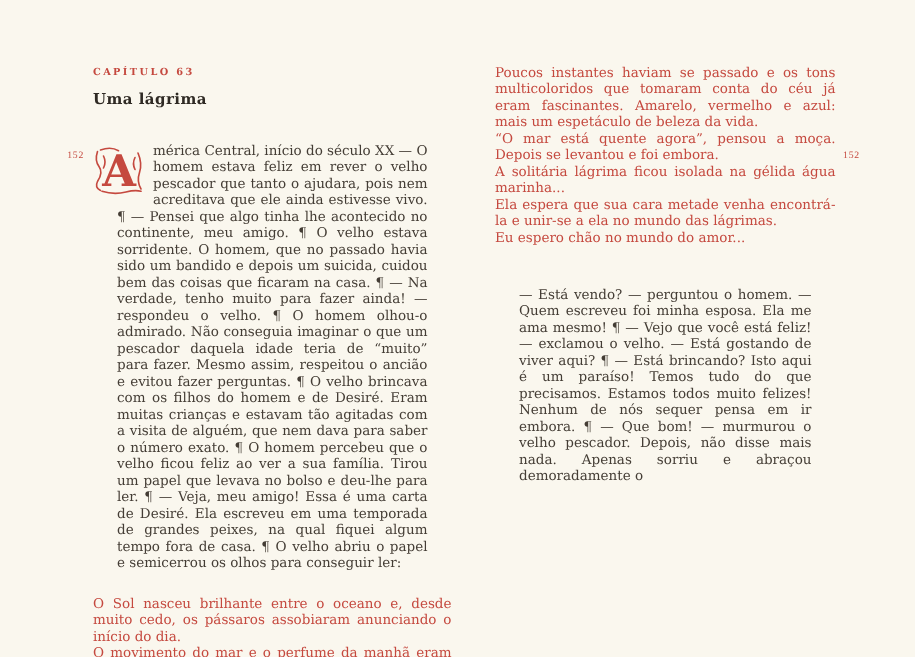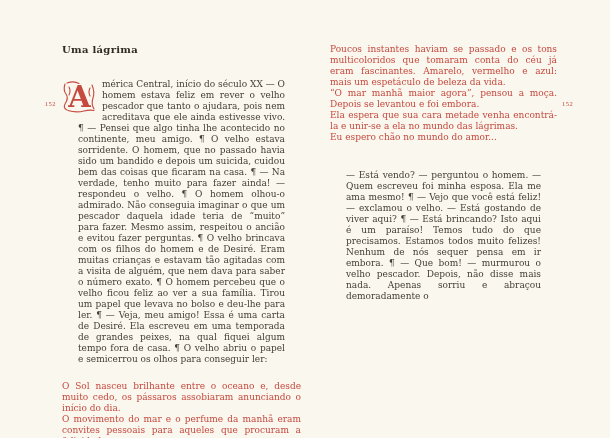--- a/index.html
+++ b/index.html
@@ -68,20 +68,21 @@
 </style>
 </head>
 <body>
 
 <div class="spread">
 
   <div class="page-num left">152</div>
   <div class="page-num right">152</div>
 
   <div class="col left">
+    <div class="kicker">CAPÍTULO 63</div>
     <h1 class="page-title">Uma lágrima</h1>
 
     <div>
       <span class="dropcap">
         <svg viewBox="0 0 35 33" width="35" height="33">
           <g stroke="#c5493f" fill="none" stroke-width="1.1" stroke-linecap="round">
             <path d="M3 4 Q1 10 4 14 Q7 18 3 24 Q1 28 5 30"></path>
             <path d="M5 3 Q12 0.5 17 3.5"></path>
             <path d="M30 5 Q33 12 31 18 Q29 24 32 29"></path>
             <path d="M6 30.5 Q14 33 22 31 Q28 29.5 32 30.5"></path>
@@ -96,21 +97,22 @@
 
     <div class="letter on-left">
       <p>O Sol nasceu brilhante entre o oceano e, desde muito cedo, os pássaros assobiaram anunciando o início do dia.</p>
       <p>O movimento do mar e o perfume da manhã eram convites pessoais para aqueles que procuram a felicidade...</p>
     </div>
   </div>
 
   <div class="col right">
     <div class="letter">
       <p>Poucos instantes haviam se passado e os tons multicoloridos que tomaram conta do céu já eram fascinantes. Amarelo, vermelho e azul: mais um espetáculo de beleza da vida.</p>
-      <p>“O mar manhã maior agora”, pensou a moça. Depois se levantou e foi embora.</p>
+      <p>“O mar está quente agora”, pensou a moça. Depois se levantou e foi embora.</p>
+      <p>A solitária lágrima ficou isolada na gélida água marinha...</p>
       <p>Ela espera que sua cara metade venha encontrá-la e unir-se a ela no mundo das lágrimas.</p>
       <p>Eu espero chão no mundo do amor...</p>
     </div>
     <div class="para-gap"></div>
     <p class="body-text">— Está vendo? — perguntou o homem. — Quem escreveu foi minha esposa. Ela me ama mesmo! ¶ — Vejo que você está feliz! — exclamou o velho. — Está gostando de viver aqui? ¶ — Está brincando? Isto aqui é um paraíso! Temos tudo do que precisamos. Estamos todos muito felizes! Nenhum de nós sequer pensa em ir embora. ¶ — Que bom! — murmurou o velho pescador. Depois, não disse mais nada. Apenas sorriu e abraçou demoradamente o</p>
   </div>
 
 </div>
 
 </body></html>

